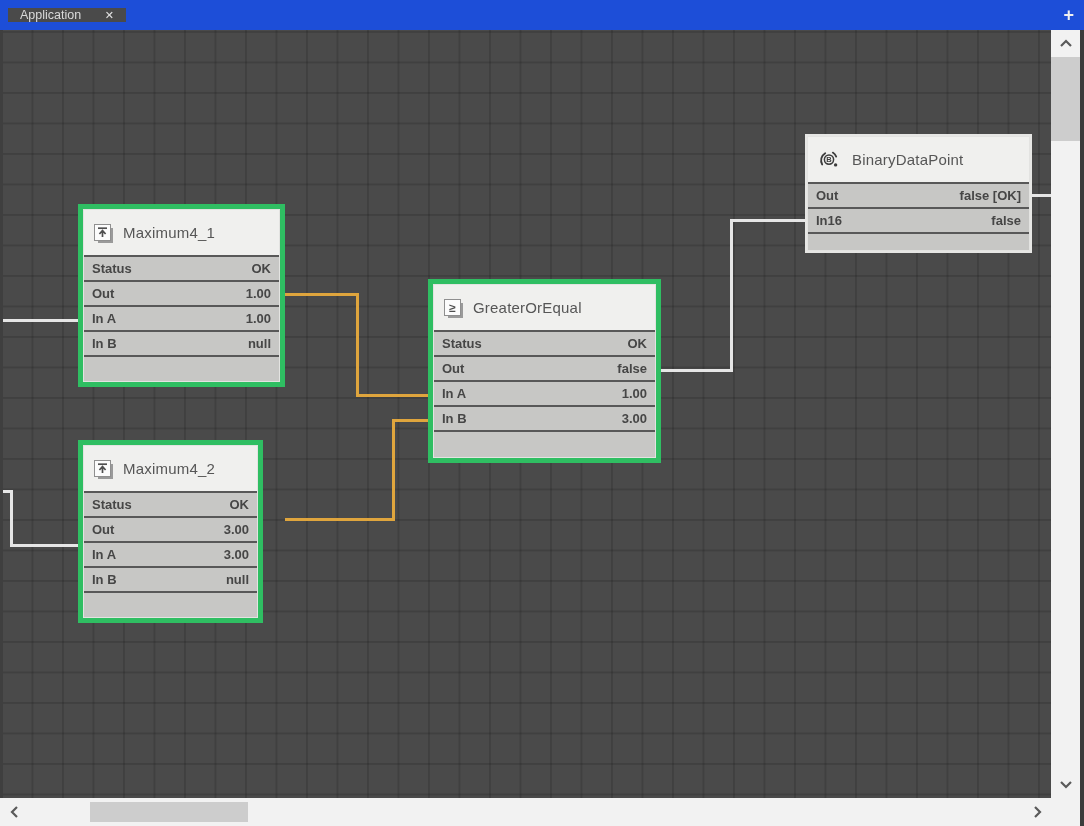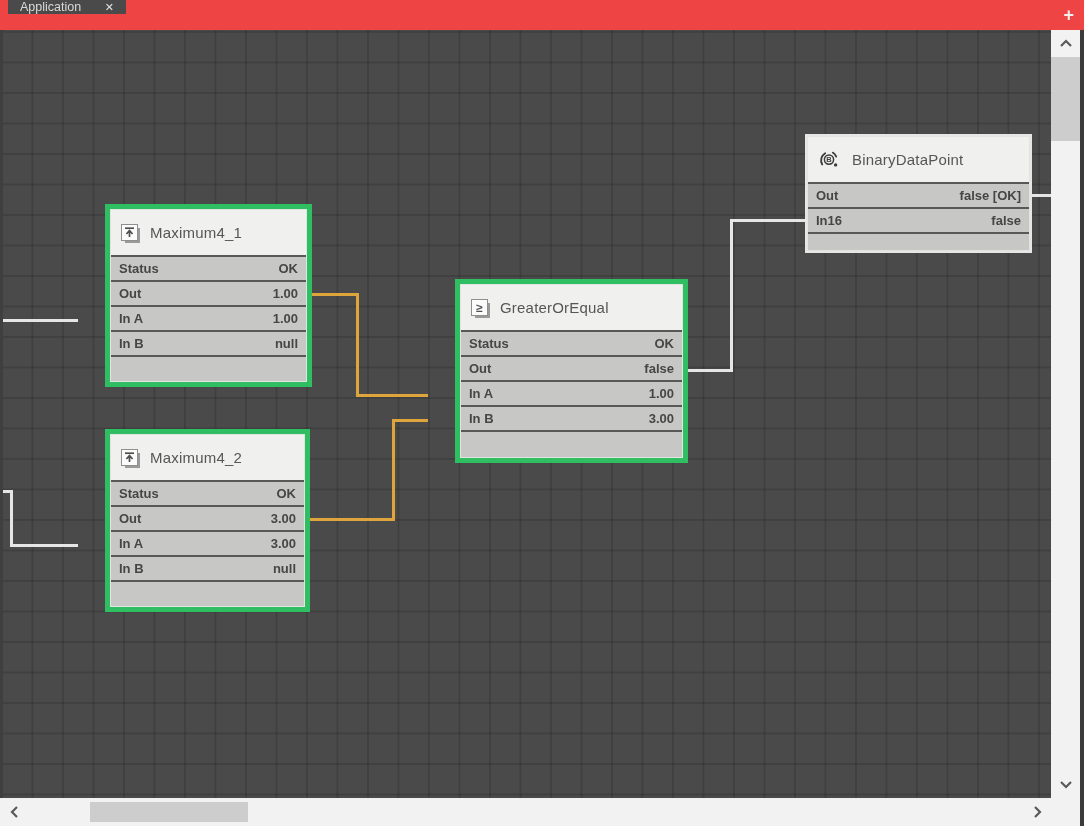--- a/index.html
+++ b/index.html
@@ -6,21 +6,21 @@
   html,body { width:1084px; height:826px; overflow:hidden; }
   body {
     font-family:"Liberation Sans","DejaVu Sans",sans-serif;
     background:#3b3b3b;
     position:relative;
   }
 
   
   .tabbar {
     position:absolute; left:0; top:0; width:1084px; height:30px;
-    background:#ef4444; display:flex; align-items:flex-start;
+    background:#1d4ed8; display:flex; align-items:center;
   }
   .tab {
     margin-left:8px; width:118px; background:#4a4a4a;
     display:flex; align-items:center; padding:0 12px;
     color:#d9d9d9; font-size:12.5px; cursor:default;
   }
   .tab-label { flex:1; }
   .tab-close { color:#e4e4e4; font-size:11px; font-weight:bold; margin-left:8px; }
   .tab-add {
     position:absolute; right:10px; top:2px; color:#f0f0f0;
@@ -42,21 +42,21 @@
     position:absolute; left:0; top:30px; width:3px; height:768px; background:#3f3f3f;
   }
 
   
   .wire { position:absolute; }
   .wire.orange { background:#dfa53d; }
   .wire.white  { background:#e6e6e6; }
 
   
   .block { position:absolute; }
-  .block.selected   { border:5px solid #2fbe62;margin-left:27px; }
+  .block.selected   { border:5px solid #2fbe62; }
   .block.unselected { border:2px solid #e6e6e4; }
   .block-inner {
     width:100%; height:100%;
     border:1px solid #e3e3e1;
     display:flex; flex-direction:column; background:#c7c7c5;
   }
   .block-header {
     background:#f0f0ee; flex:0 0 45px;
     display:flex; align-items:center; padding:0 10px; gap:12px;
   }
@@ -158,21 +158,21 @@
         <span>1.00</span>
       </div>
       <div class="block-row">
         <span>In B</span>
         <span>null</span>
       </div>
       <div class="block-footer"></div>
     </div>
   </div>
 
-  <div class="block selected" style="left:78px; top:399px; width:205px; height:183px;">
+  <div class="block selected" style="left:78px; top:410px; width:185px; height:183px;">
     <div class="block-inner">
       <div class="block-header">
         <span class="icon-box">
           <svg width="13" height="13" viewBox="0 0 13 13">
             <path d="M2 2.2 H11" stroke="#4f4f4f" stroke-width="1.7" fill="none"></path>
             <path d="M6.5 11 V5.6 M3.4 8 L6.5 4.6 L9.6 8" stroke="#4f4f4f" stroke-width="1.7" fill="none"></path>
           </svg>
         </span>
         <span class="block-title">Maximum4_2</span>
       </div>

